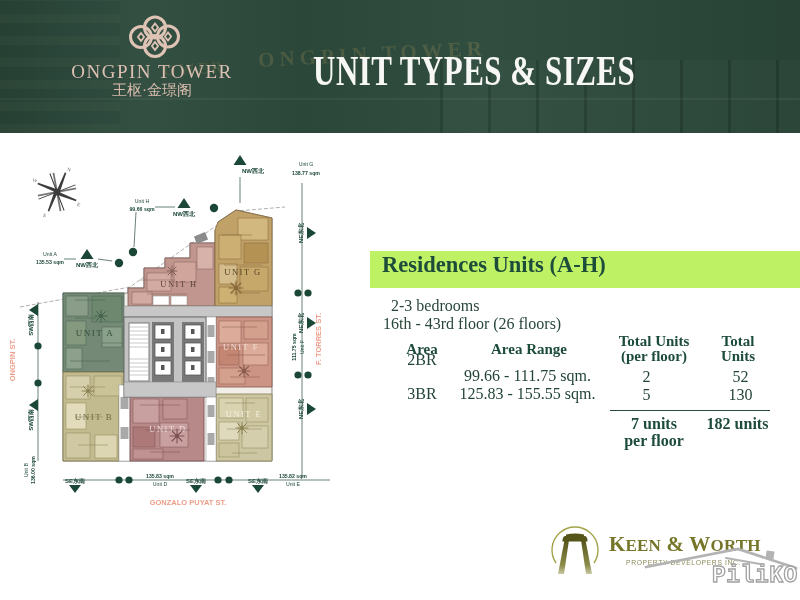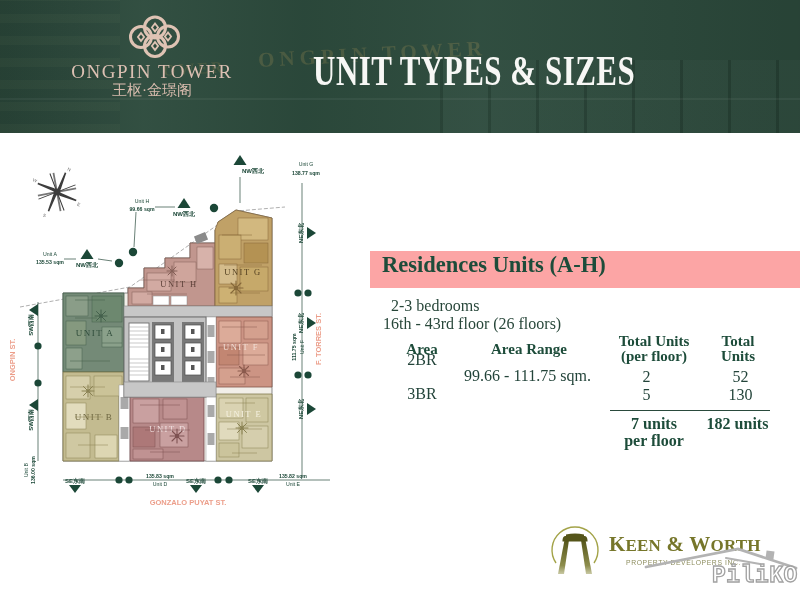--- a/index.html
+++ b/index.html
@@ -15,21 +15,21 @@
   #title{position:absolute;left:313px;top:53px;width:330px;
          color:#f7f7f5;font-size:31px;font-weight:bold;letter-spacing:0.5px;
          white-space:nowrap;transform:scaleY(1.35);transform-origin:50% 45%;}
   
   #logoword{position:absolute;left:62px;top:61px;width:180px;text-align:center;
             color:#dcc0b3;font-size:19px;letter-spacing:1.5px;white-space:nowrap;}
   #logochin{position:absolute;left:62px;top:81px;width:180px;text-align:center;
             color:#d9bcae;font-size:15px;letter-spacing:0px;}
   
   #banner{position:absolute;left:370px;top:251px;width:430px;height:37px;
-          background:#fca5a5;}
+          background:#bef264;}
   #banner h2{margin:0;padding:1px 0 0 12px;font-size:22.5px;color:#1d4c3a;
              font-weight:bold;}
   #sub1{position:absolute;left:391px;top:297px;font-size:16px;color:#28473a;}
   #sub2{position:absolute;left:383px;top:315px;font-size:16px;color:#28473a;}
   .th{position:absolute;font-weight:bold;color:#1d4c3a;font-size:15px;
       text-align:center;line-height:15px;}
   .td{position:absolute;color:#23443a;font-size:16px;text-align:center;
       white-space:nowrap;}
   .tb{position:absolute;color:#1d4c3a;font-size:16px;font-weight:bold;
       text-align:center;line-height:17px;white-space:nowrap;}
@@ -340,20 +340,21 @@
   <div class="th" style="left:469px;top:342px;width:120px;">Area Range</div>
   <div class="th" style="left:702px;top:334px;width:72px;">Total<br>Units</div>
   <div class="th" style="left:608px;top:334px;width:92px;">Total Units<br>(per floor)</div>
 
   <div class="td" style="left:392px;top:351px;width:60px;">2BR</div>
   <div class="td" style="left:455px;top:367px;width:145px;">99.66 - 111.75 sqm.</div>
   <div class="td" style="left:608px;top:368px;width:77px;">2</div>
   <div class="td" style="left:702px;top:368px;width:77px;">52</div>
 
   <div class="td" style="left:392px;top:385px;width:60px;">3BR</div>
+  <div class="td" style="left:455px;top:385px;width:145px;">125.83 - 155.55 sqm.</div>
   <div class="td" style="left:608px;top:386px;width:77px;">5</div>
   <div class="td" style="left:702px;top:386px;width:77px;">130</div>
 
   <div id="hrule"></div>
   <div class="tb" style="left:608px;top:415px;width:92px;">7 units<br>per floor</div>
   <div class="tb" style="left:690px;top:415px;width:95px;">182 units</div>
 
   <svg class="abs" style="left:548px;top:520px;" width="58" height="58" viewBox="0 0 58 58">
     <defs>
       <linearGradient id="leg" x1="0" y1="0" x2="0" y2="1">

